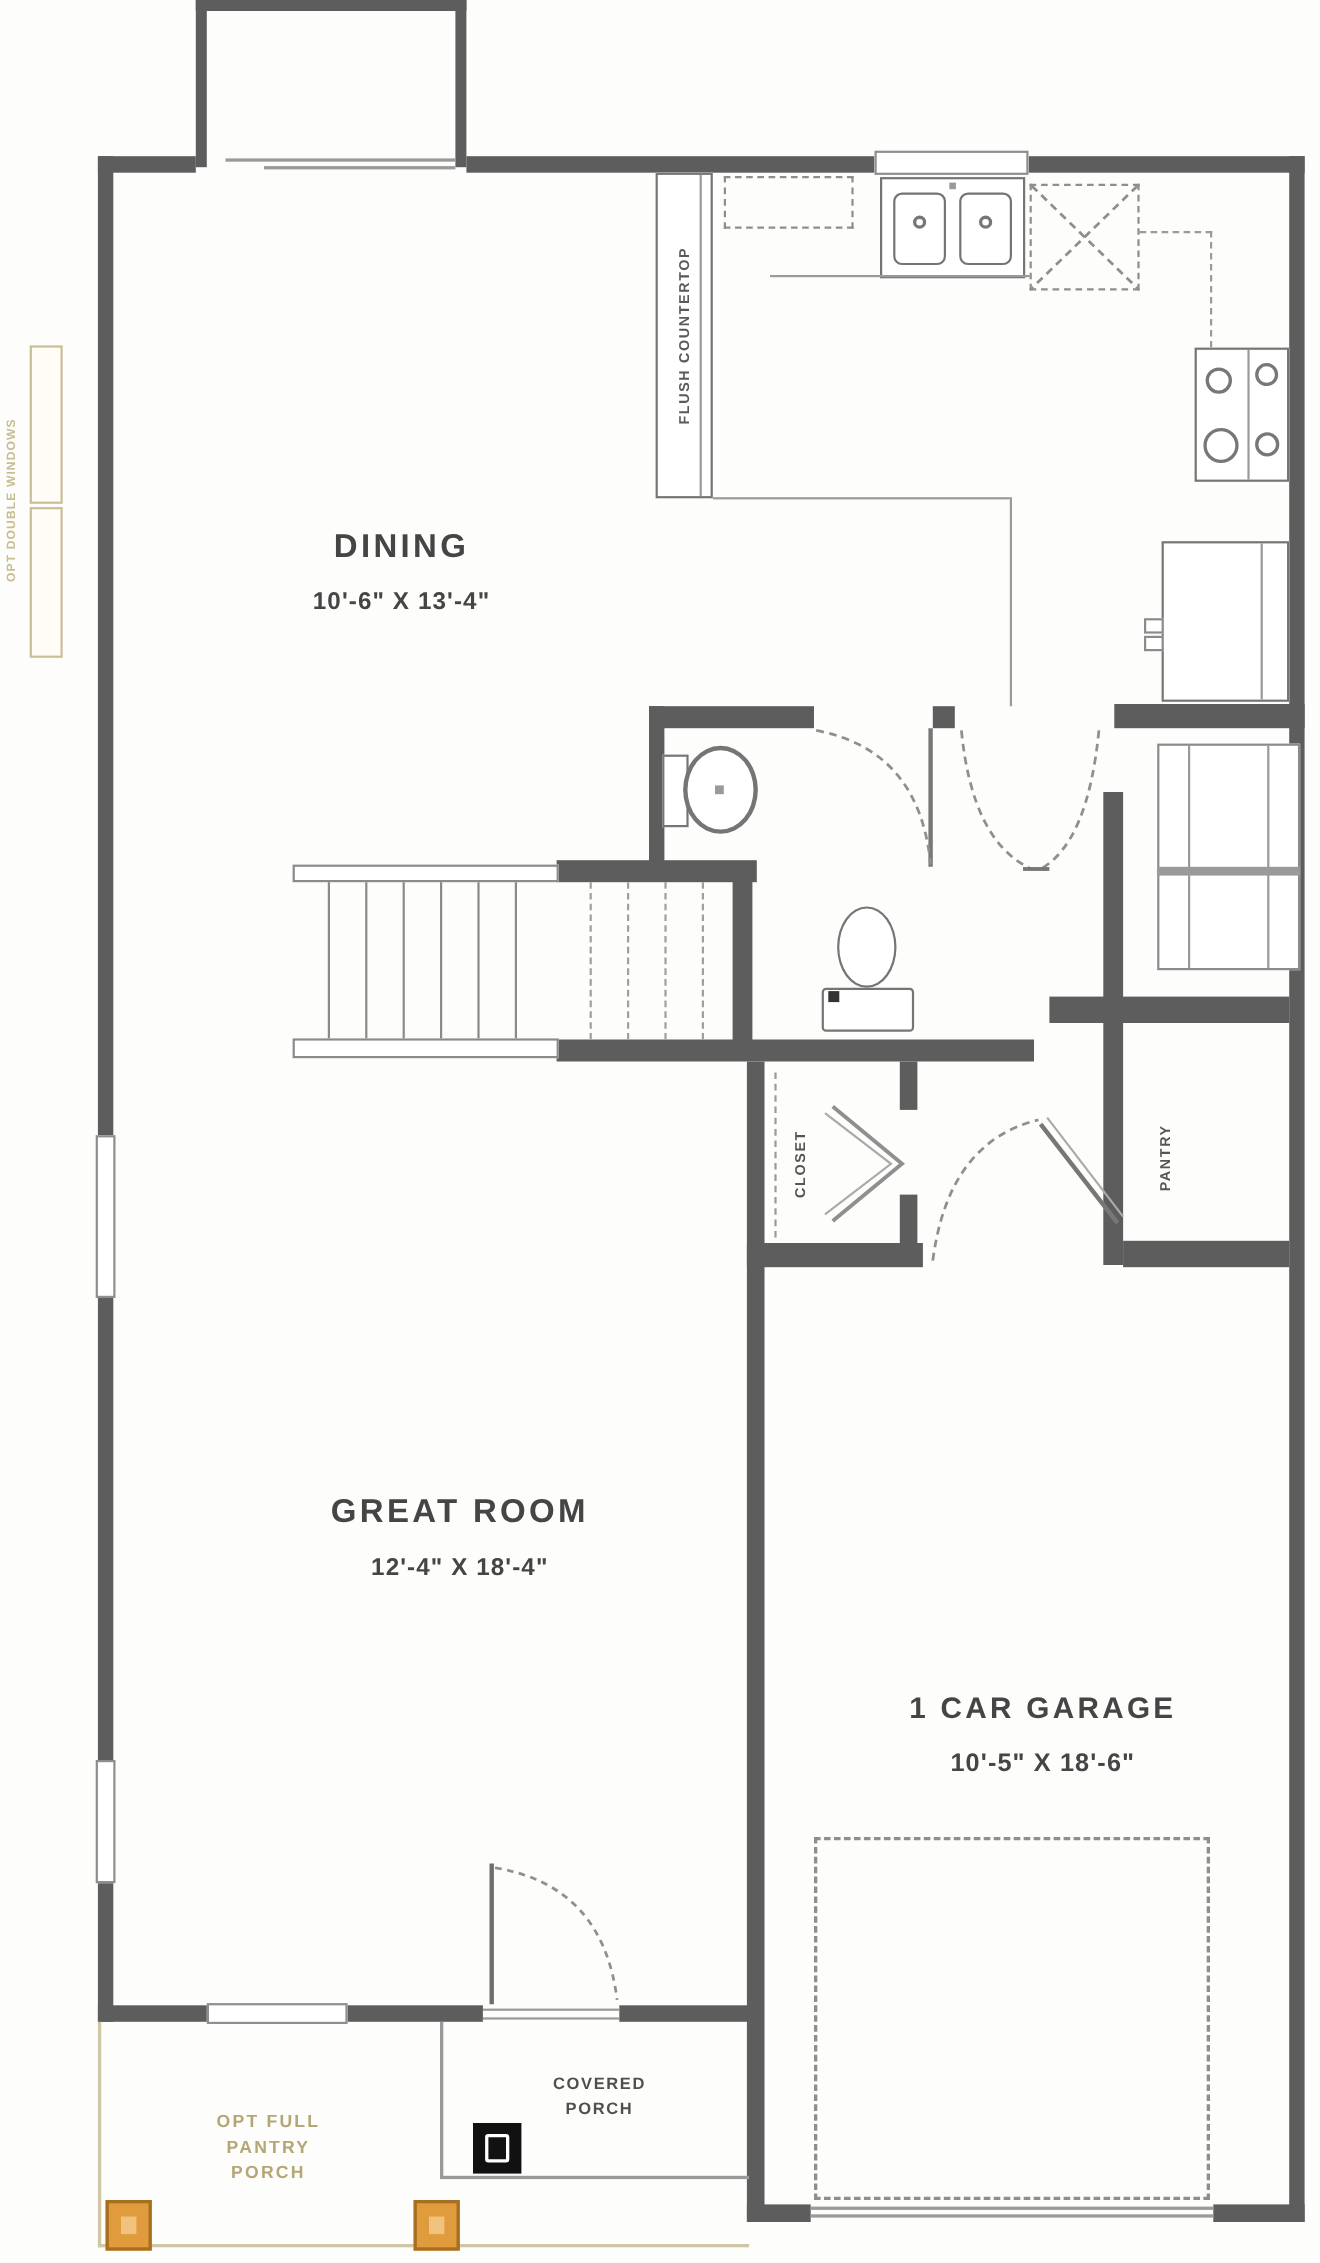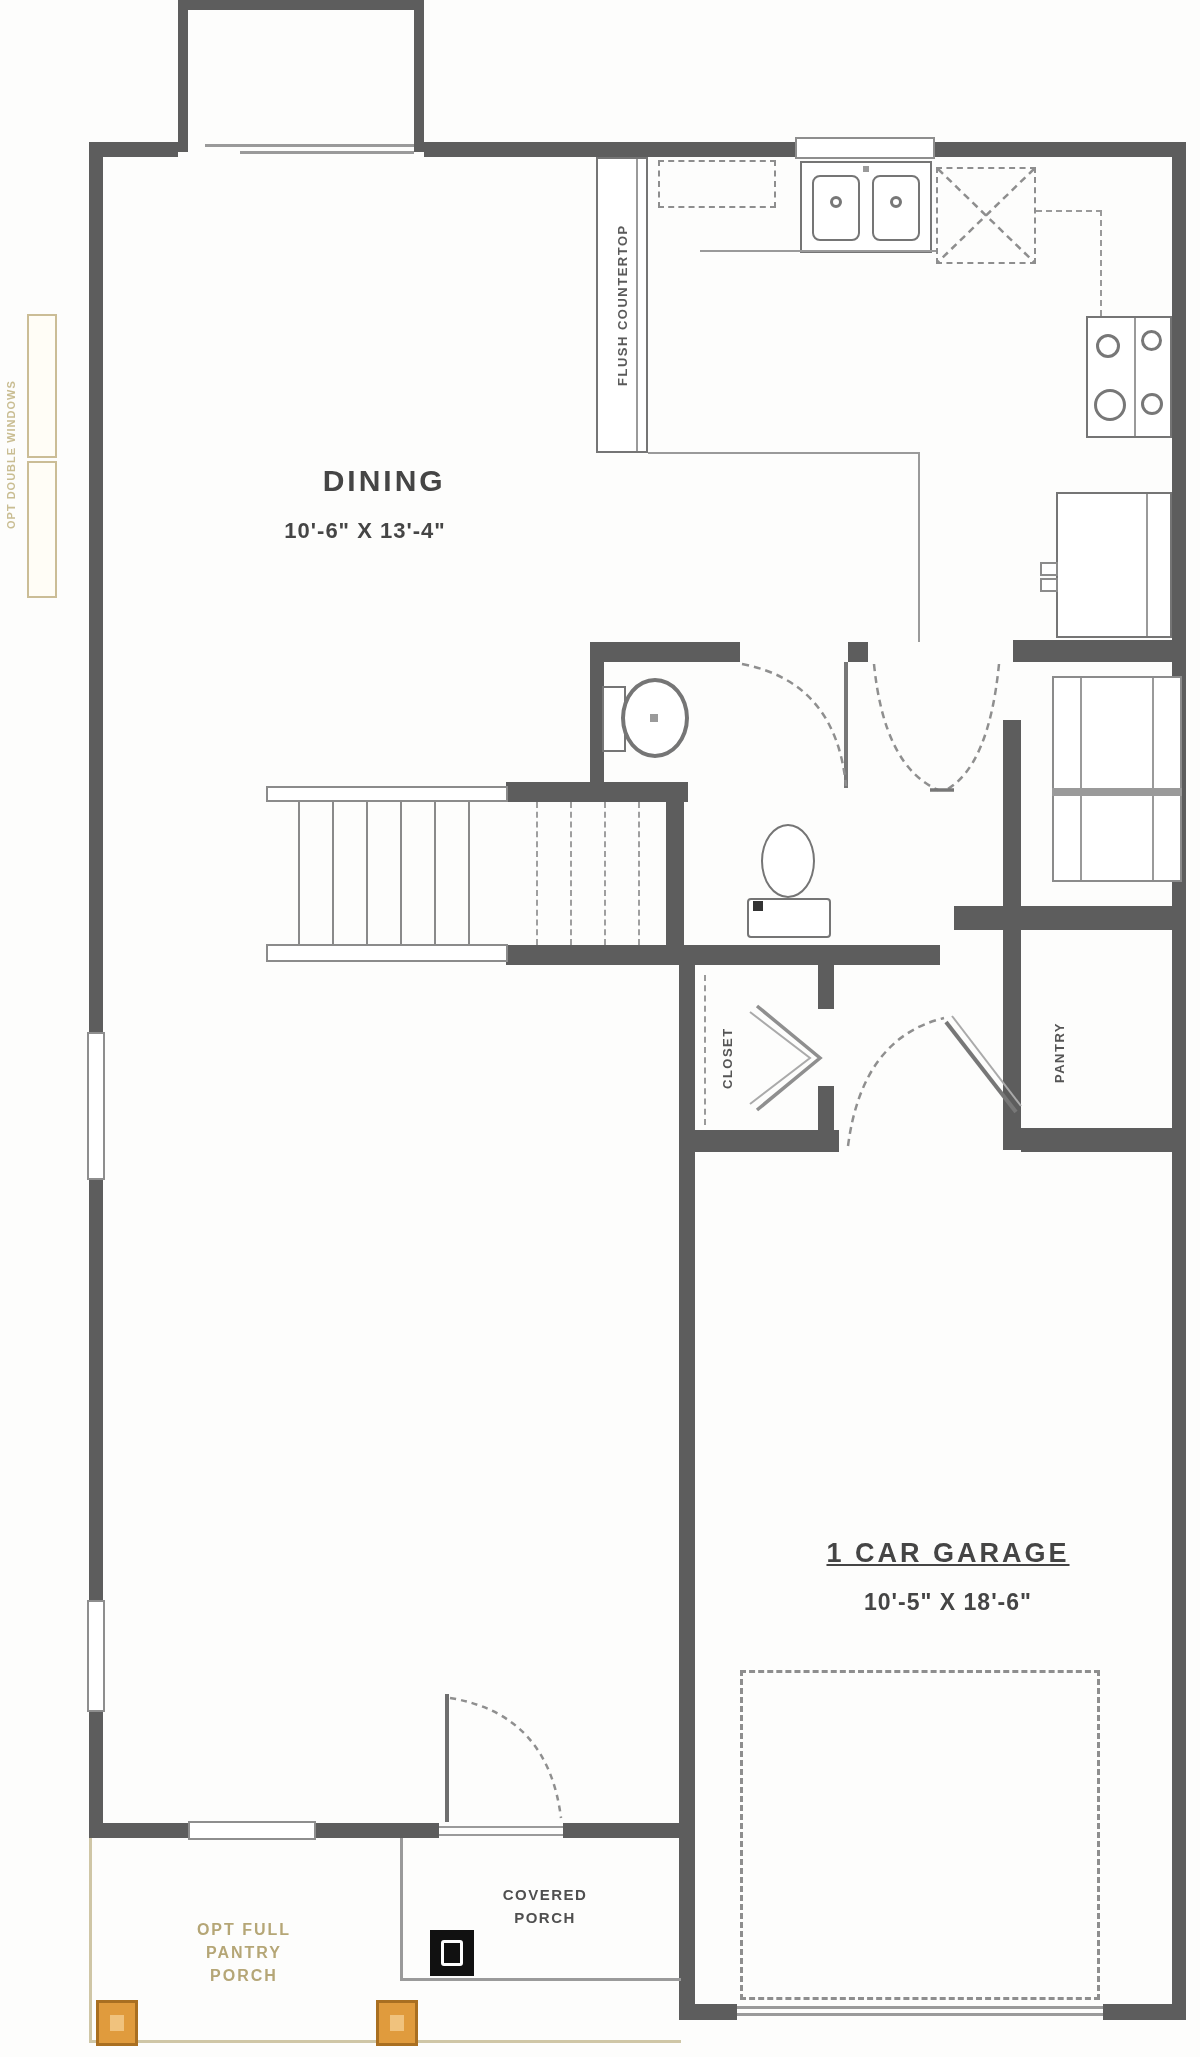--- a/index.html
+++ b/index.html
@@ -176,28 +176,32 @@
     <path d="M750 1012 L810 1058 L750 1104" stroke="#aaaaaa" stroke-width="2" fill="none"></path>
 
     <path d="M848 1146 Q 862 1038 944 1018" stroke="#8f8f8f" stroke-width="2.5" stroke-dasharray="7 5" fill="none"></path>
     <path d="M946 1022 L1016 1112" stroke="#777" stroke-width="4" fill="none"></path>
     <path d="M952 1016 L1021 1106" stroke="#aaaaaa" stroke-width="2" fill="none"></path>
 
     <path d="M447 1822 L447 1694" stroke="#6e6e6e" stroke-width="4" fill="none"></path>
     <path d="M450 1698 Q 548 1714 561 1818" stroke="#8f8f8f" stroke-width="2.5" stroke-dasharray="6 5" fill="none"></path>
   </svg>
 
-  <div class="lbl" style="left:365px;top:446px;text-align:right;">
+  <div class="lbl" style="left:365px;top:462px;">
     <div class="room-name">DINING</div>
     <div class="room-dims">10'-6" X 13'-4"</div>
   </div>
 
+  <div class="lbl" style="left:418px;top:1340px;">
+    <div class="room-name">GREAT ROOM</div>
+    <div class="room-dims">12'-4" X 18'-4"</div>
+  </div>
 
   <div class="lbl" style="left:948px;top:1520px;">
-    <div class="room-name" style="font-size:27px;text-decoration:underline;">1 CAR GARAGE</div>
+    <div class="room-name" style="font-size:27px;">1 CAR GARAGE</div>
     <div class="room-dims" style="font-size:23px;">10'-5" X 18'-6"</div>
   </div>
 
   <div class="lbl" style="left:545px;top:1884px;font-size:15px;letter-spacing:1.5px;line-height:1.5;color:#4f4f4f;">COVERED
 PORCH</div>
 
   <div class="lbl" style="left:244px;top:1918px;font-size:16px;letter-spacing:2px;line-height:1.45;color:#b5a676;">OPT FULL
 PANTRY
 PORCH</div>
 

